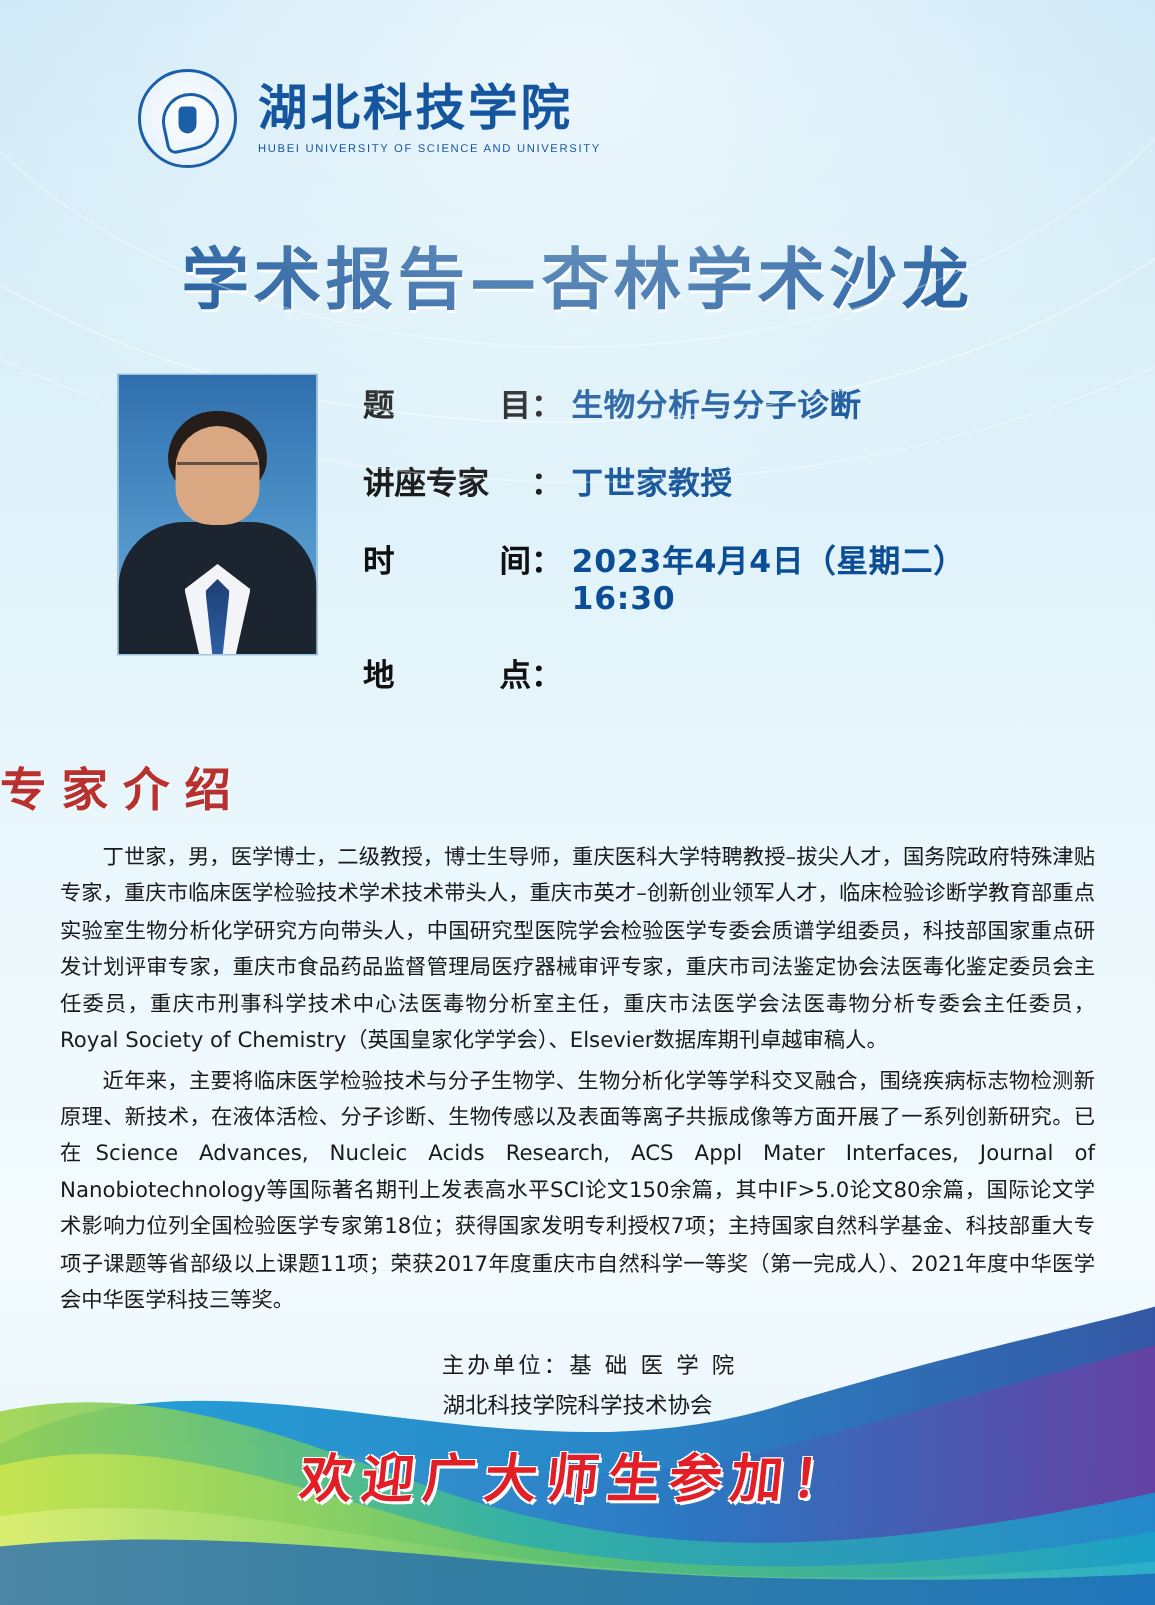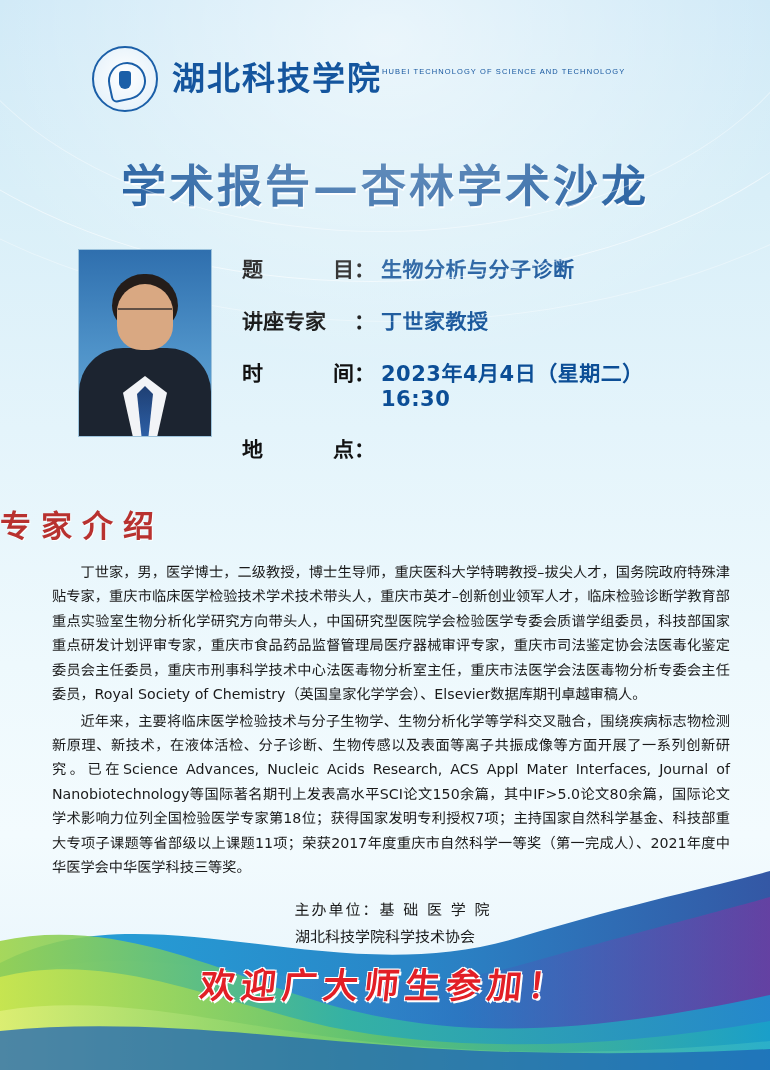--- a/index.html
+++ b/index.html
@@ -78,21 +78,21 @@
     left: 50%;
     top: 52%;
     width: 12px;
     height: 18px;
     margin: -9px 0 0 -6px;
     background: #1b5fa8;
     border-radius: 3px 3px 6px 6px;
   }
   .logo-text {
     display: flex;
-    flex-direction: row;
+    flex-direction: column;
     justify-content: center;
   }
   .logo-cn {
     font-family: "DejaVu Sans", "Liberation Sans", sans-serif;
     font-size: 33px;
     font-weight: 700;
     color: #14559e;
     letter-spacing: 2px;
     line-height: 1.05;
   }
@@ -239,21 +239,21 @@
 
   .body-text {
     margin: 14px 40px 0 40px;
     font-family: "DejaVu Sans", "Liberation Sans", sans-serif;
     font-size: 14.2px;
     line-height: 1.72;
     color: #1a1a1a;
     text-align: justify;
     text-justify: inter-ideograph;
   }
-  .body-text p { margin: 0 0 2px 12px; text-indent: 2em; }
+  .body-text p { margin: 0 0 2px 0; text-indent: 2em; }
 
   
   .organizers {
     margin: 18px 0 0 0;
     text-align: center;
     font-family: "DejaVu Sans", "Liberation Sans", sans-serif;
     font-size: 15px;
     color: #1a1a1a;
     line-height: 1.8;
   }
@@ -292,21 +292,21 @@
 
   <div class="glow"></div>
   <div class="arc a1"></div>
   <div class="arc a2"></div>
   <div class="arc a3"></div>
 
   <div class="header">
     <div class="logo-mark"></div>
     <div class="logo-text">
       <div class="logo-cn">湖北科技学院</div>
-      <div class="logo-en">HUBEI TECHNOLOGY OF SCIENCE AND TECHNOLOGY</div>
+      <div class="logo-en">HUBEI UNIVERSITY OF SCIENCE AND UNIVERSITY</div>
     </div>
   </div>
 
   <div class="main-title">学术报告—杏林学术沙龙</div>
 
   <div class="info-row">
     <div class="portrait">
       <div class="body"></div>
       <div class="shirt"></div>
       <div class="tie"></div>

